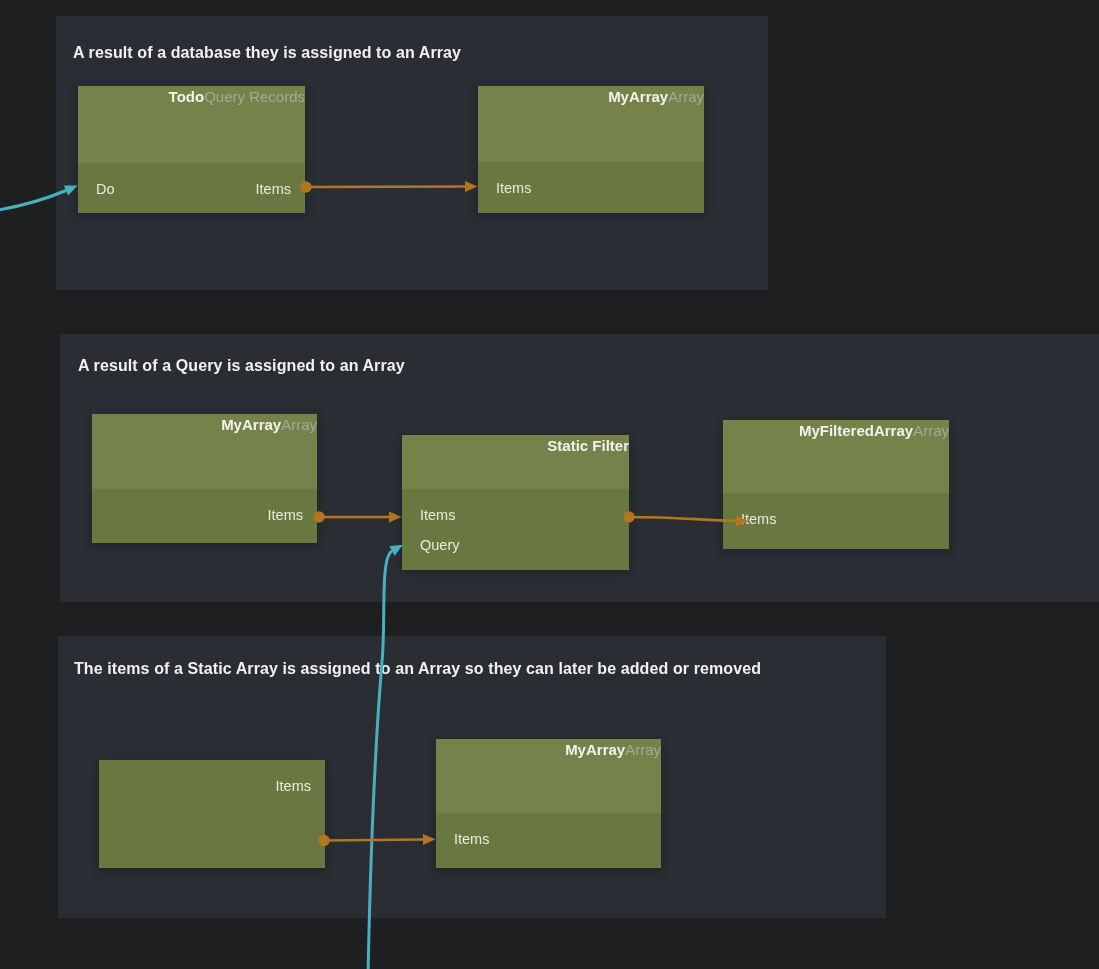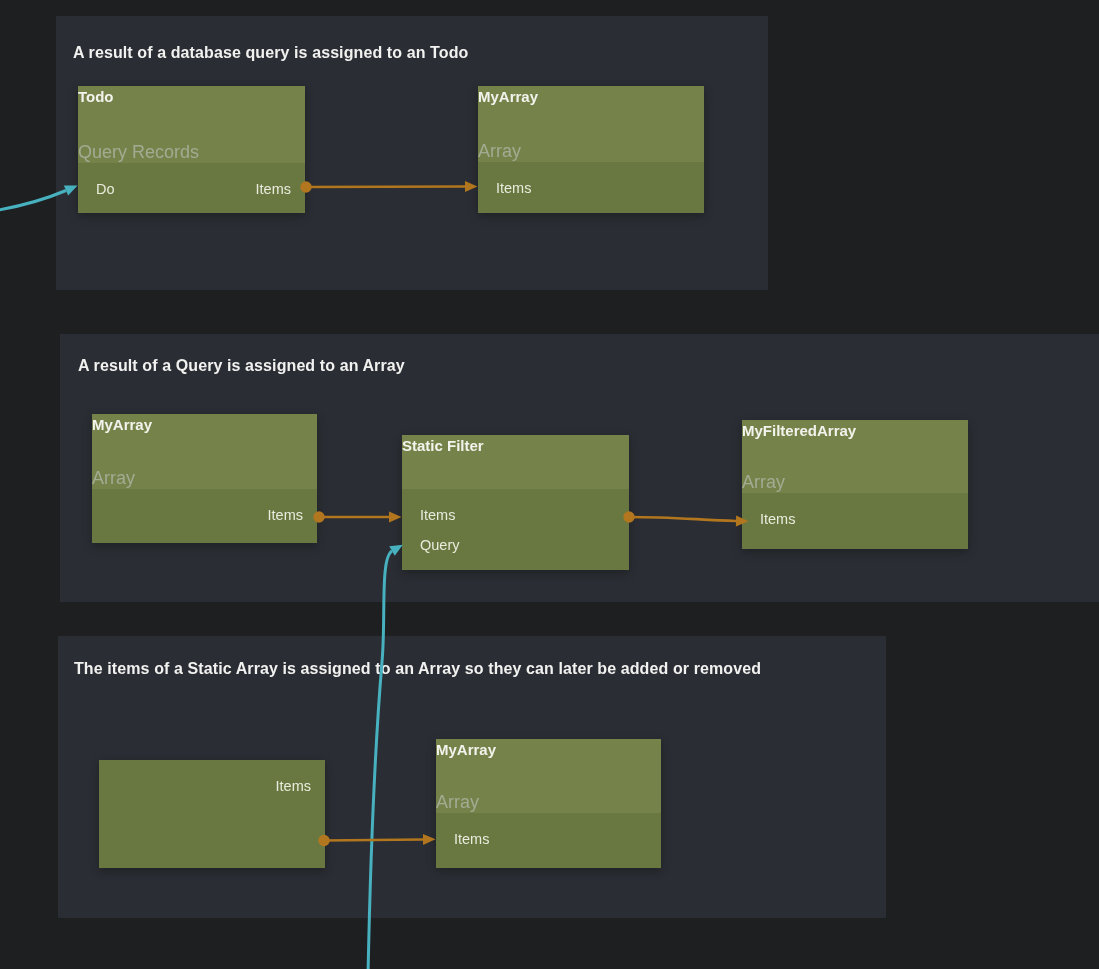--- a/index.html
+++ b/index.html
@@ -26,33 +26,34 @@
   .node{
     position:absolute;
     display:flex;
     flex-direction:column;
     box-shadow:0 3px 9px rgba(0,0,0,.28);
   }
   .node-header{
     flex:none;
     background:var(--node-header-bg,#75834a);
     display:flex;
-    flex-direction:column;
-    justify-content:space-between;
+    flex-direction:row;
+    justify-content:flex-end;
+    padding-left:18px;
     box-sizing:border-box;
   }
   .node-title{
     color:var(--node-title-text,#f2f3ec);
     font-size:15px;
     font-weight:700;
     line-height:22px;
   }
   .node-subtitle{
     color:var(--node-subtitle-text,#a3ab93);
-    font-size:18px;
+    font-size:15px;
     line-height:22px;
   }
   .node-subtitle:empty{display:none;}
   .node-body{
     flex:1;
     background:var(--node-body-bg,#697840);
     padding-top:11px;
     box-sizing:border-box;
   }
   .port-row{
@@ -77,21 +78,21 @@
   .wire.teal{stroke:var(--conn-teal,#48b1bf);stroke-width:3;}
   .arrow-orange,.dot-orange{fill:var(--conn-orange,#b2761e);}
   .arrow-teal{fill:var(--conn-teal,#48b1bf);}
 </style>
 </head>
 <body>
 
 <div class="canvas">
 
   <section class="group" style="left:56px;top:16px;width:712px;height:274px">
-    <h2 class="group-title" style="margin:28px 0 0 17px">A result of a database query is assigned to an Todo</h2>
+    <h2 class="group-title" style="margin:28px 0 0 17px">A result of a database they is assigned to an Array</h2>
 
     <div class="node" style="left:22px;top:70px;width:227px;height:127px">
       <div class="node-header" style="height:77px">
         <div class="node-title">Todo</div>
         <div class="node-subtitle">Query Records</div>
       </div>
       <div class="node-body">
         <div class="port-row dual">
           <span class="port">Do</span>
           <span class="port">Items</span>
@@ -135,21 +136,21 @@
       <div class="node-body">
         <div class="port-row">
           <span class="port">Items</span>
         </div>
         <div class="port-row">
           <span class="port">Query</span>
         </div>
       </div>
     </div>
 
-    <div class="node" style="left:682px;top:86px;width:226px;height:129px">
+    <div class="node" style="left:663px;top:86px;width:226px;height:129px">
       <div class="node-header" style="height:73px">
         <div class="node-title">MyFilteredArray</div>
         <div class="node-subtitle">Array</div>
       </div>
       <div class="node-body">
         <div class="port-row">
           <span class="port">Items</span>
         </div>
       </div>
     </div>

